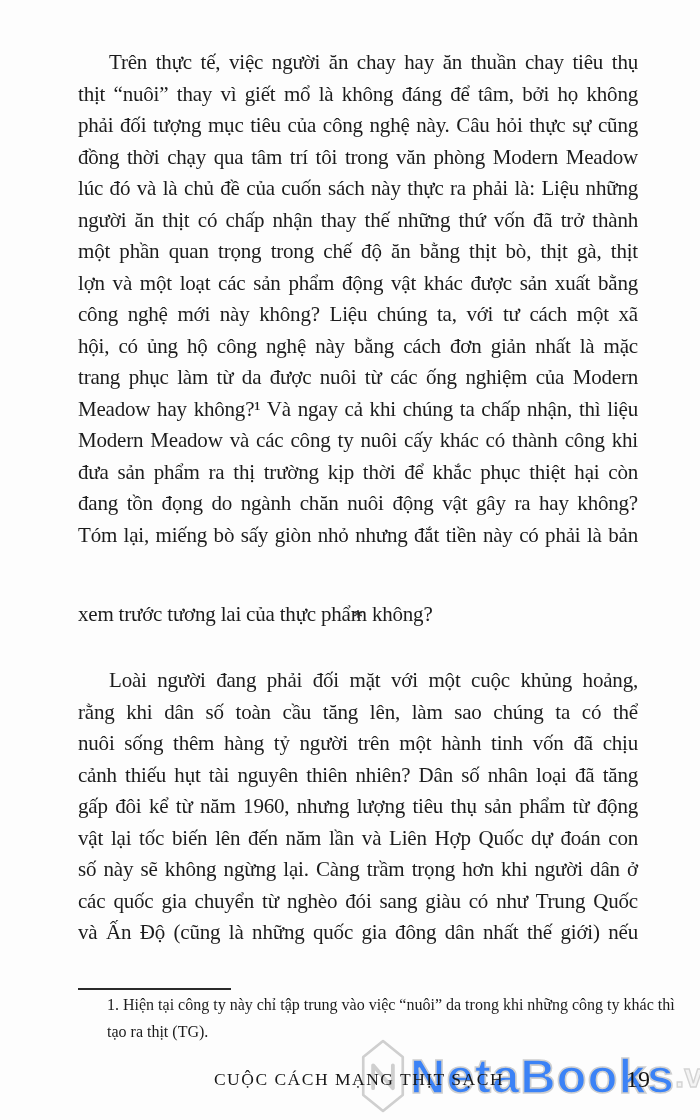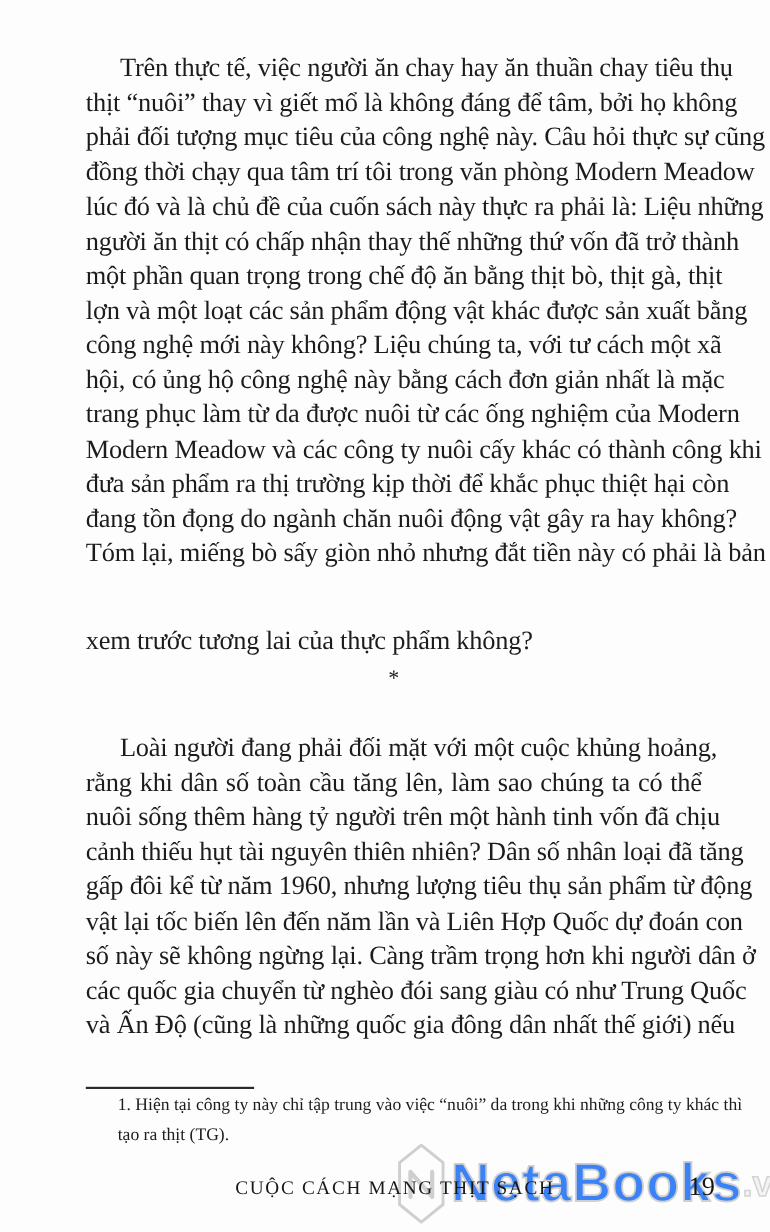--- a/index.html
+++ b/index.html
@@ -6,21 +6,21 @@
   .page{
     position:relative;
     width:700px;height:1120px;
     background:#fdfdfd;
     overflow:hidden;
     font-family:"Liberation Serif","DejaVu Serif",serif;
     color:#1c1c1c;
   }
   .textblock{position:absolute;left:78px;width:560px;}
   .tline{
-    font-size:24px;
+    font-size:21px;
     line-height:31.5px;
     letter-spacing:-0.2px;
     text-align:justify;
     text-align-last:justify;
     white-space:nowrap;
   }
   #p1{top:47px;}
   #p2{top:665px;}
   #p1 .tline:first-child, #p2 .tline:first-child{text-indent:31px;}
   #p1 .tline:last-child{text-align:left;text-align-last:left;margin-top:48px;}
@@ -94,20 +94,21 @@
       <div class="tline">thịt “nuôi” thay vì giết mổ là không đáng để tâm, bởi họ không</div>
       <div class="tline">phải đối tượng mục tiêu của công nghệ này. Câu hỏi thực sự cũng</div>
       <div class="tline">đồng thời chạy qua tâm trí tôi trong văn phòng Modern Meadow</div>
       <div class="tline">lúc đó và là chủ đề của cuốn sách này thực ra phải là: Liệu những</div>
       <div class="tline">người ăn thịt có chấp nhận thay thế những thứ vốn đã trở thành</div>
       <div class="tline">một phần quan trọng trong chế độ ăn bằng thịt bò, thịt gà, thịt</div>
       <div class="tline">lợn và một loạt các sản phẩm động vật khác được sản xuất bằng</div>
       <div class="tline">công nghệ mới này không? Liệu chúng ta, với tư cách một xã</div>
       <div class="tline">hội, có ủng hộ công nghệ này bằng cách đơn giản nhất là mặc</div>
       <div class="tline">trang phục làm từ da được nuôi từ các ống nghiệm của Modern</div>
+      <div class="tline">Meadow hay không?¹ Và ngay cả khi chúng ta chấp nhận, thì liệu</div>
       <div class="tline">Modern Meadow và các công ty nuôi cấy khác có thành công khi</div>
       <div class="tline">đưa sản phẩm ra thị trường kịp thời để khắc phục thiệt hại còn</div>
       <div class="tline">đang tồn đọng do ngành chăn nuôi động vật gây ra hay không?</div>
       <div class="tline">Tóm lại, miếng bò sấy giòn nhỏ nhưng đắt tiền này có phải là bản</div>
       <div class="tline">xem trước tương lai của thực phẩm không?</div>
     </div>
 
   <div class="separator">*</div>
 
   <div class="textblock para" id="p2">

